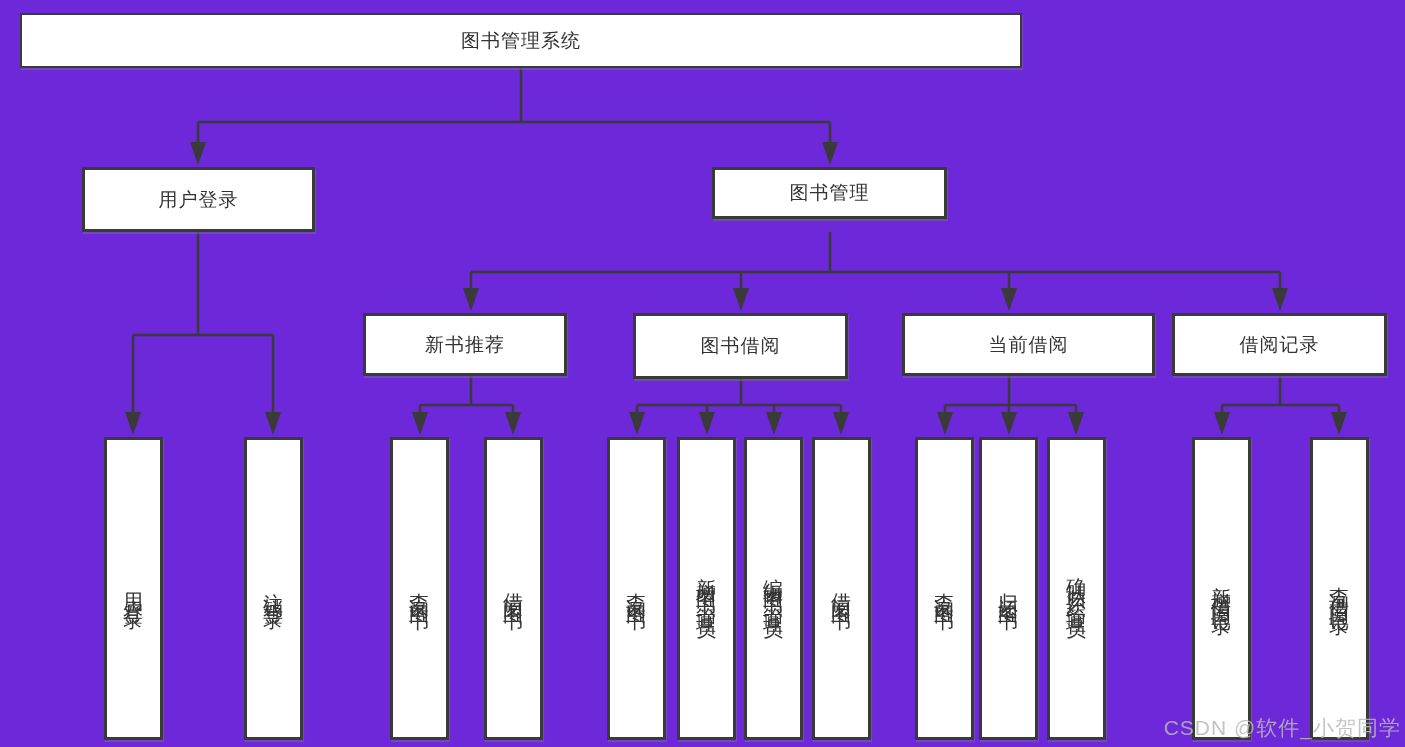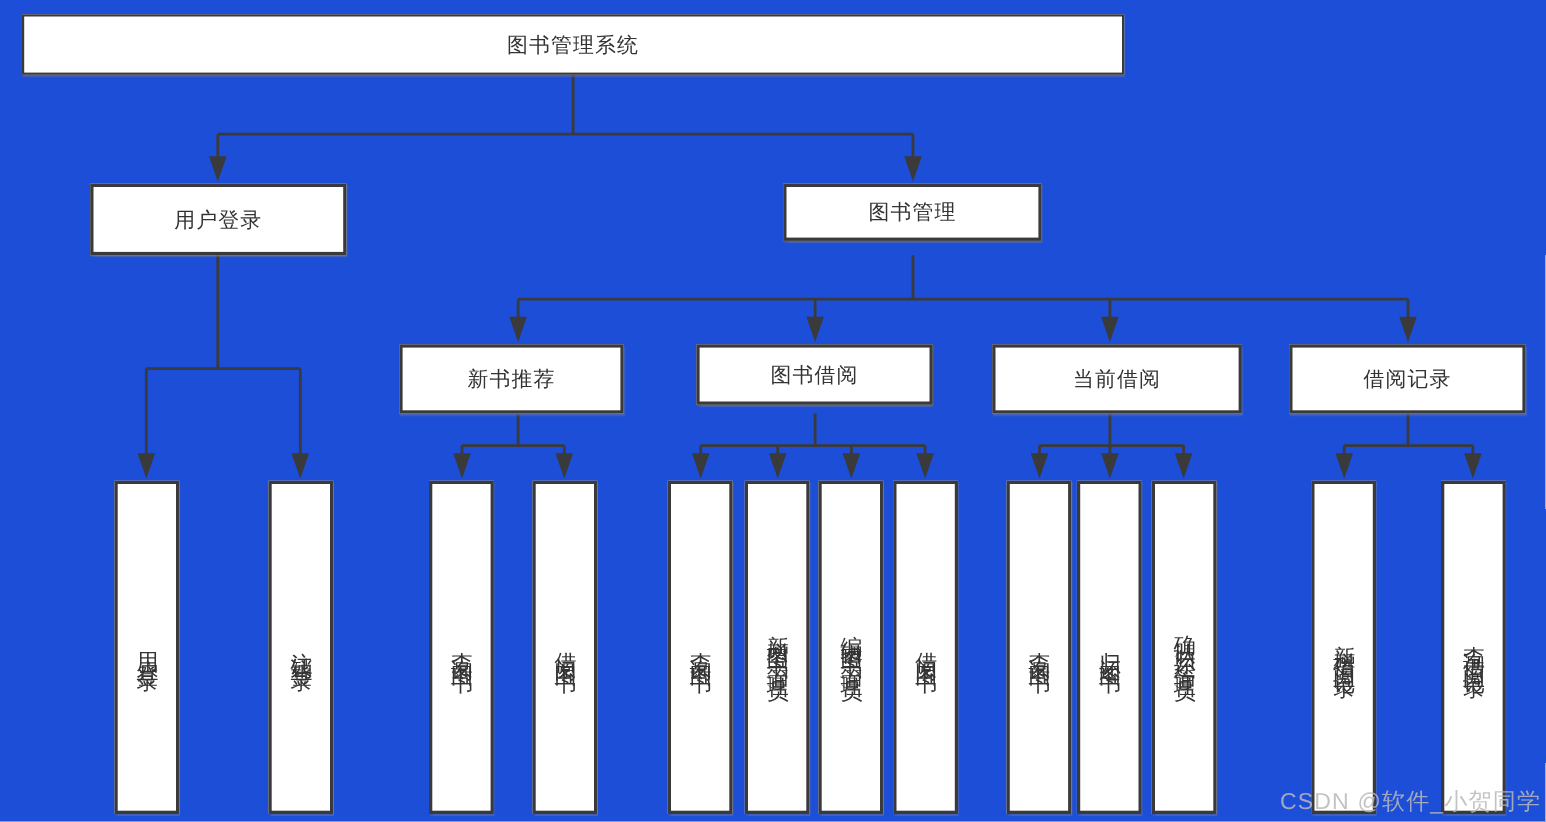--- a/index.html
+++ b/index.html
@@ -1,19 +1,19 @@
 <!DOCTYPE html>
 <html><head>
 <meta charset="utf-8">
 <style>
   html,body{margin:0;padding:0;background:#ffffff;}
   .canvas{
     position:relative;
     width:1405px;height:747px;
-    background:#1d4ed8;
+    background:#6d28d9;
     overflow:hidden;
     font-family:"Liberation Sans", sans-serif;
     color:#333333;
   }
   .connectors{position:absolute;left:0;top:0;width:1405px;height:747px;}
   .node{
     position:absolute;
     box-sizing:border-box;
     background:#ffffff;
     border:3px solid #3a3a3a;
@@ -78,24 +78,24 @@
   <div class="node" style="left:82px;top:167px;width:233px;height:65px">
     <span>用户登录</span>
   </div>
   <div class="node" style="left:712px;top:167px;width:235px;height:52px">
     <span>图书管理</span>
   </div>
 
   <div class="node" style="left:363px;top:313px;width:204px;height:63px">
     <span>新书推荐</span>
   </div>
-  <div class="node" style="left:633px;top:313px;width:215px;height:55px">
+  <div class="node" style="left:633px;top:313px;width:215px;height:66px">
     <span>图书借阅</span>
   </div>
-  <div class="node" style="left:902px;top:313px;width:227px;height:63px">
+  <div class="node" style="left:902px;top:313px;width:253px;height:63px">
     <span>当前借阅</span>
   </div>
   <div class="node" style="left:1172px;top:313px;width:215px;height:63px">
     <span>借阅记录</span>
   </div>
 
   <div class="node leaf" style="left:104px;top:437px;width:59px;height:303px">
     <span>用户登录</span>
   </div>
   <div class="node leaf" style="left:244px;top:437px;width:59px;height:303px">

